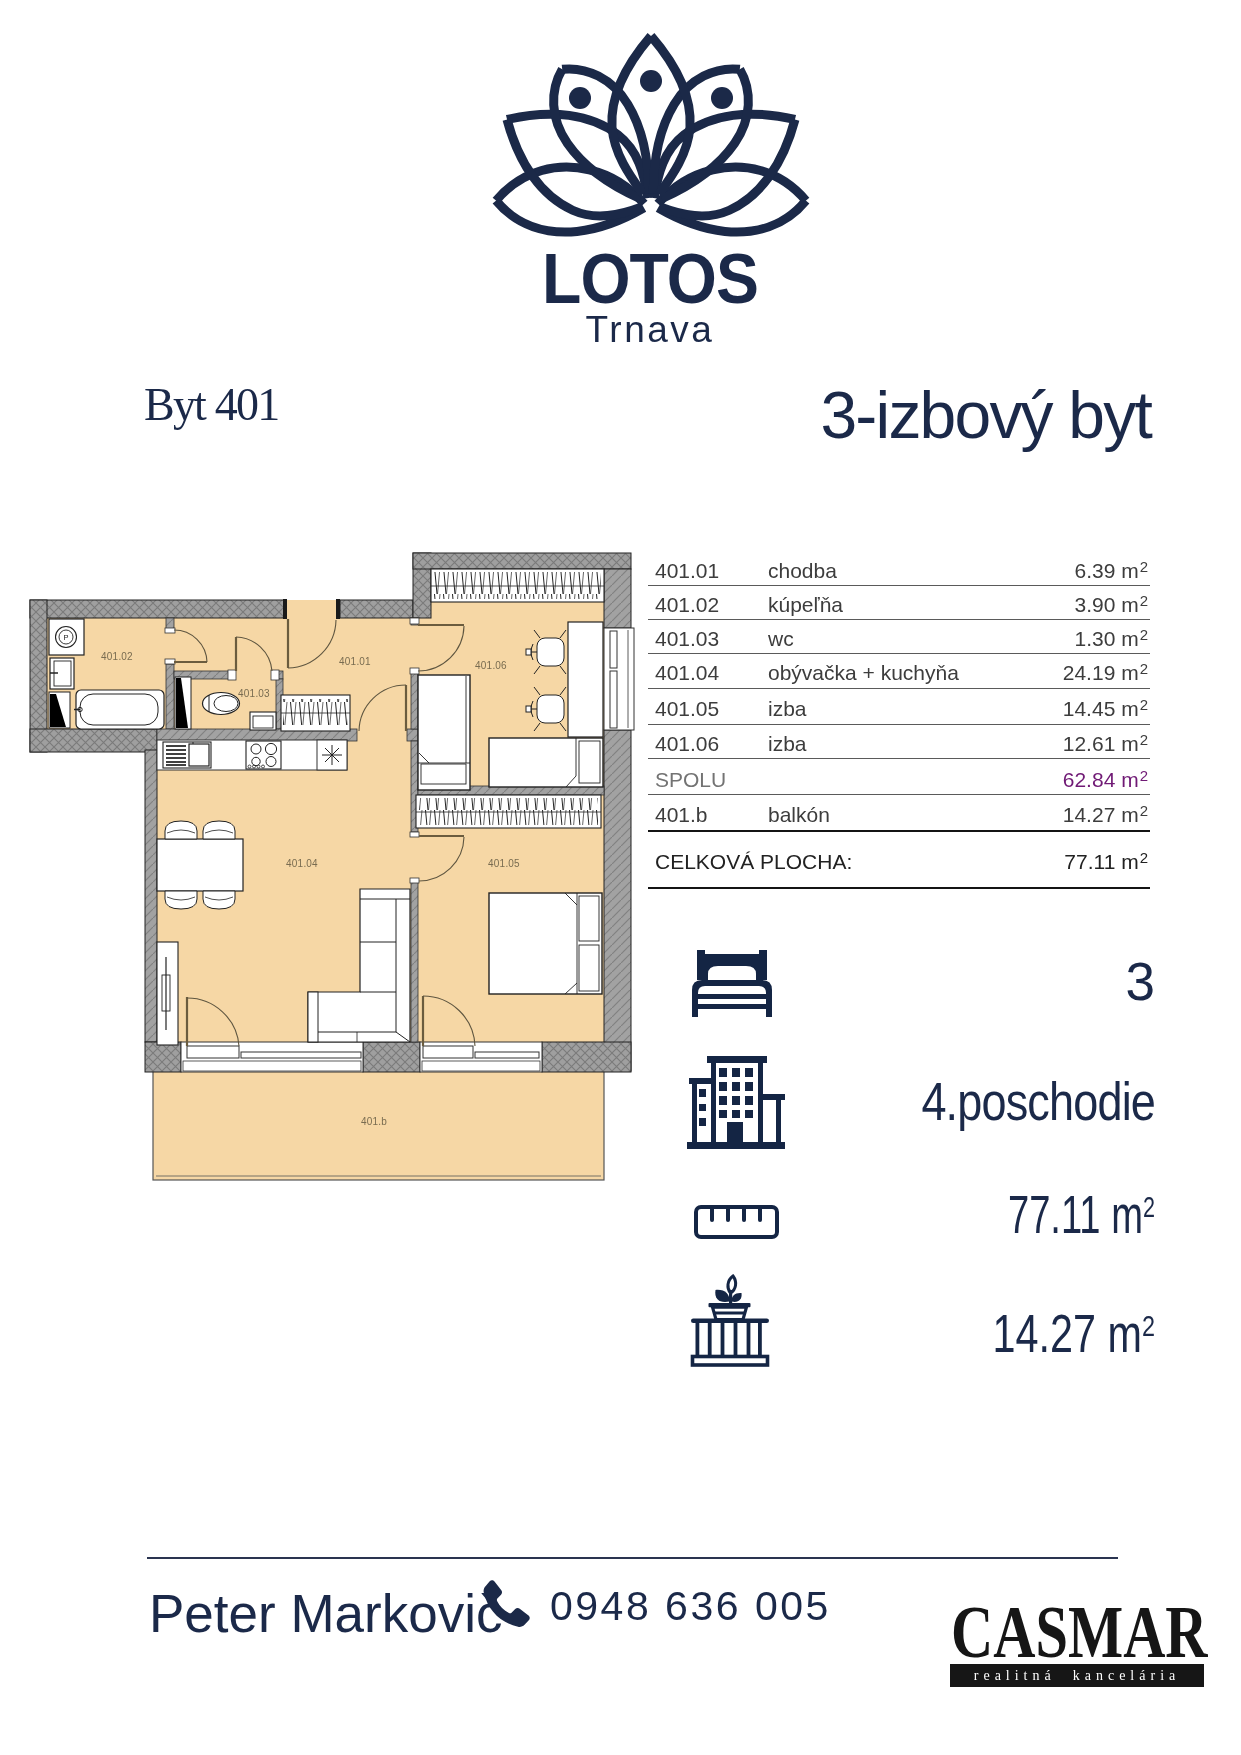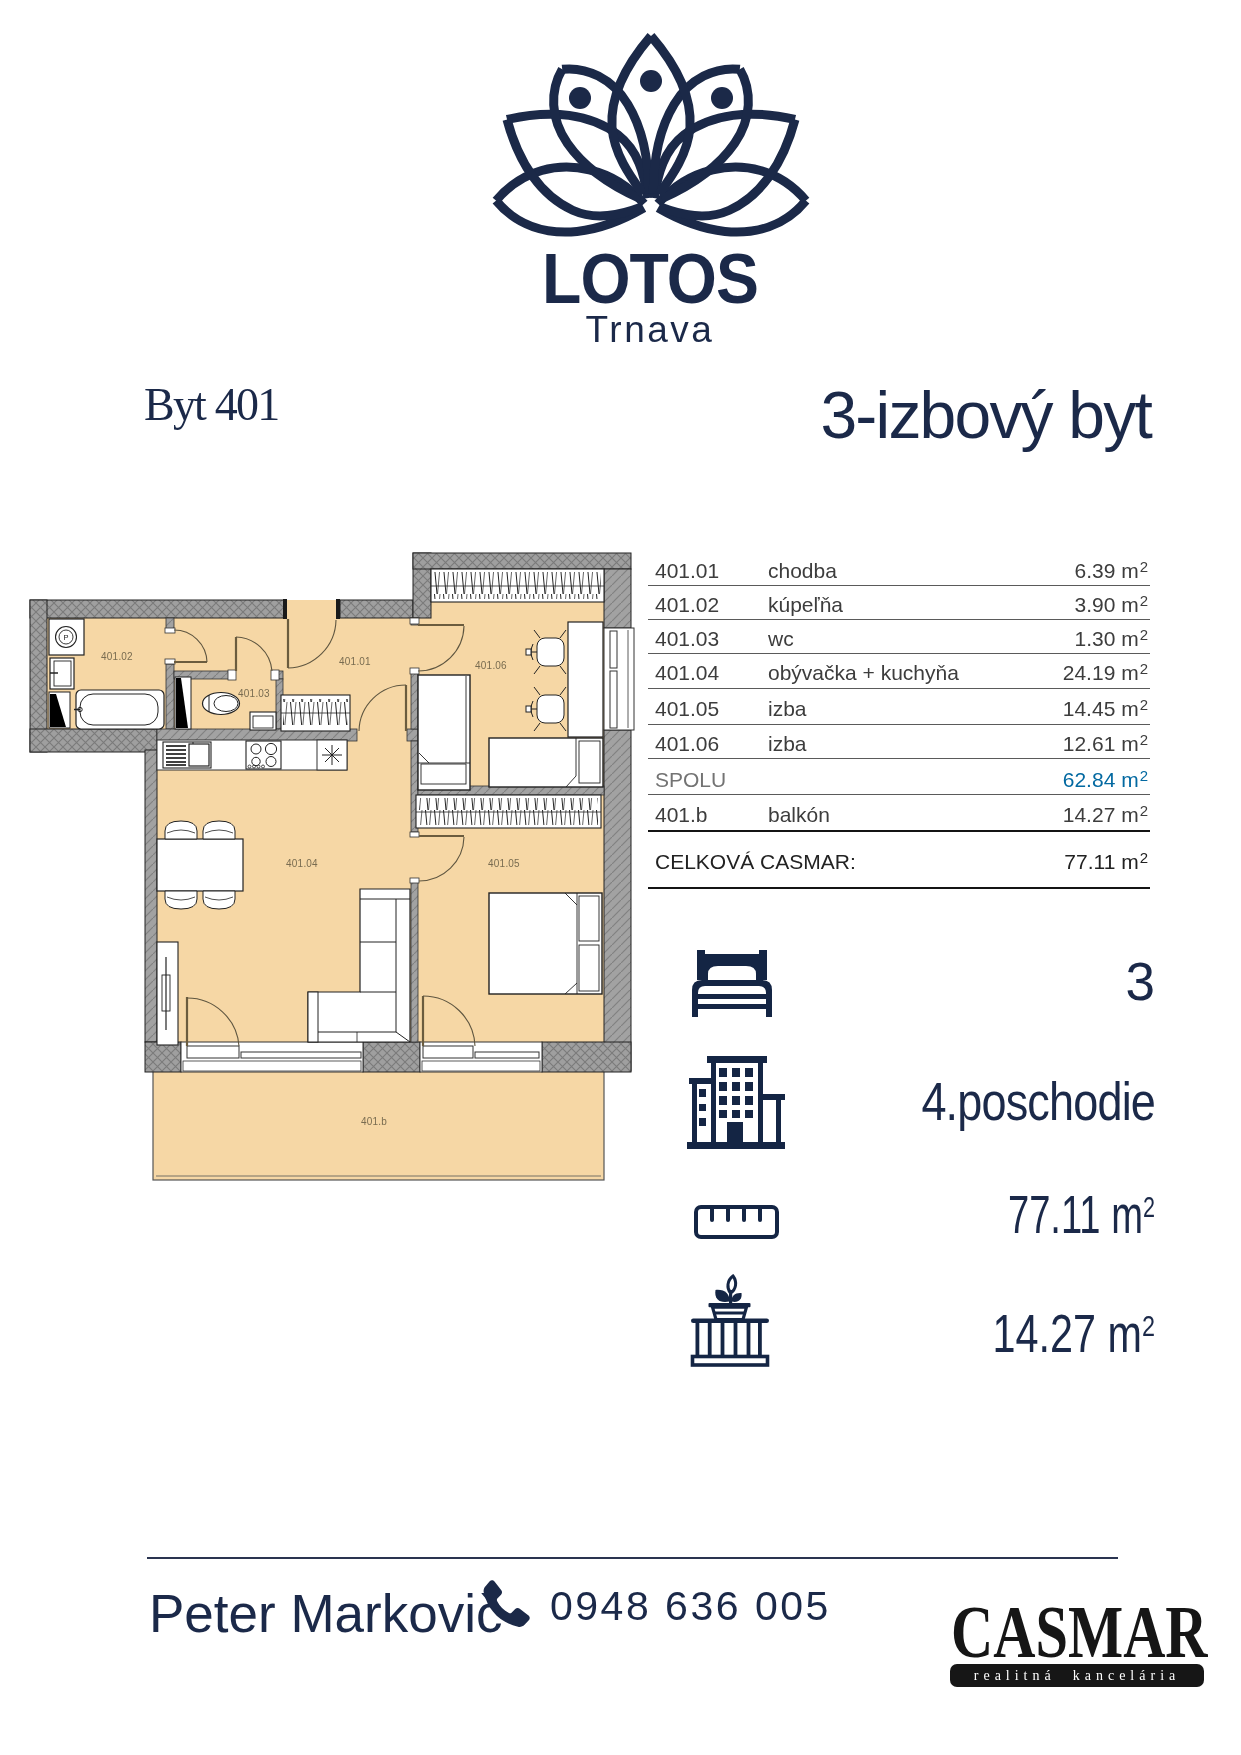--- a/index.html
+++ b/index.html
@@ -111,33 +111,33 @@
 
 <div class="trow" style="top:174px;">
       <span class="c1">401.06</span>
       <span class="c2">izba</span>
       <span class="c3">12.61 m<sup class="m2">2</sup></span>
     </div>
 <div class="tline" style="top:208px;"></div>
 
 <div class="trow" style="top:210px;">
       <span class="c1" style="color:#737373;">SPOLU</span>
-      <span class="c3" style="color:#0369a1;">62.84 m<sup class="m2">2</sup></span>
+      <span class="c3" style="color:#701a75;">62.84 m<sup class="m2">2</sup></span>
     </div>
 <div class="tline" style="top:244px;"></div>
 
 <div class="trow" style="top:245px;">
       <span class="c1">401.b</span>
       <span class="c2">balkón</span>
       <span class="c3">14.27 m<sup class="m2">2</sup></span>
     </div>
 <div class="tline" style="top:279.5px;border-top:2.6px solid #141414;"></div>
 
 <div class="trow" style="top:303px;">
-      <span class="c1" style="color:#222;bottom:13px;">CELKOVÁ CASMAR:</span>
+      <span class="c1" style="color:#222;bottom:13px;">CELKOVÁ PLOCHA:</span>
       <span class="c3" style="color:#222;bottom:13px;">77.11 m<sup class="m2">2</sup></span>
     </div>
 <div class="tline" style="top:337px;border-top:2.6px solid #141414;"></div>
 </div>
 
 <svg class="abs" style="left:691px;top:949px;" width="82" height="70" viewBox="0 0 82 70">
 <g fill="#142544">
 <rect x="6" y="1" width="8" height="10"></rect>
 <rect x="68" y="1" width="8" height="10"></rect>
 <rect x="6" y="5" width="70" height="26"></rect>
@@ -559,13 +559,13 @@
 <div class="abs navy" style="left:149px;top:1583px;font-size:53px;">Peter Markovič</div>
 
 <svg class="abs" style="left:471px;top:1575px;" width="68" height="68" viewBox="0 0 24 24">
     <path fill="#1b2948" d="M6.6 2.2c.5-.5 1.3-.4 1.7.1l2.4 3.1c.4.5.3 1.2-.1 1.6l-1.3 1.3c-.2.2-.2.6-.1.9.9 1.8 2.4 3.3 4.2 4.2.3.2.7.1.9-.1l1.3-1.3c.4-.4 1.1-.5 1.6-.1l3.1 2.4c.5.4.6 1.2.1 1.7l-1.5 1.6c-.6.6-1.5.9-2.3.7-6.3-1.5-10.6-5.8-12.1-12.1-.2-.8.1-1.7.7-2.3z"></path>
   </svg>
 
 <div class="abs navy" style="left:550px;top:1583px;font-size:41px;letter-spacing:2.5px;">0948 636 005</div>
 
 <div class="abs" style="left:951px;top:1595px;font-family:'Liberation Serif',serif;font-weight:bold;font-size:74px;line-height:1;color:#161616;white-space:nowrap;transform:scaleX(0.79);transform-origin:left top;">CASMAR</div>
 
-<div class="abs" style="left:950px;top:1664px;width:254px;background:#161616;color:#fff;height:23px;line-height:24px;text-align:center;font-family:'Liberation Serif',serif;font-size:14px;letter-spacing:5px;white-space:nowrap;border-radius:7px;">realitná&nbsp;&nbsp;kancelária</div>
+<div class="abs" style="left:950px;top:1664px;width:254px;background:#161616;color:#fff;height:23px;line-height:24px;text-align:center;font-family:'Liberation Serif',serif;font-size:14px;letter-spacing:5px;white-space:nowrap;">realitná&nbsp;&nbsp;kancelária</div>
 
 </body></html>

